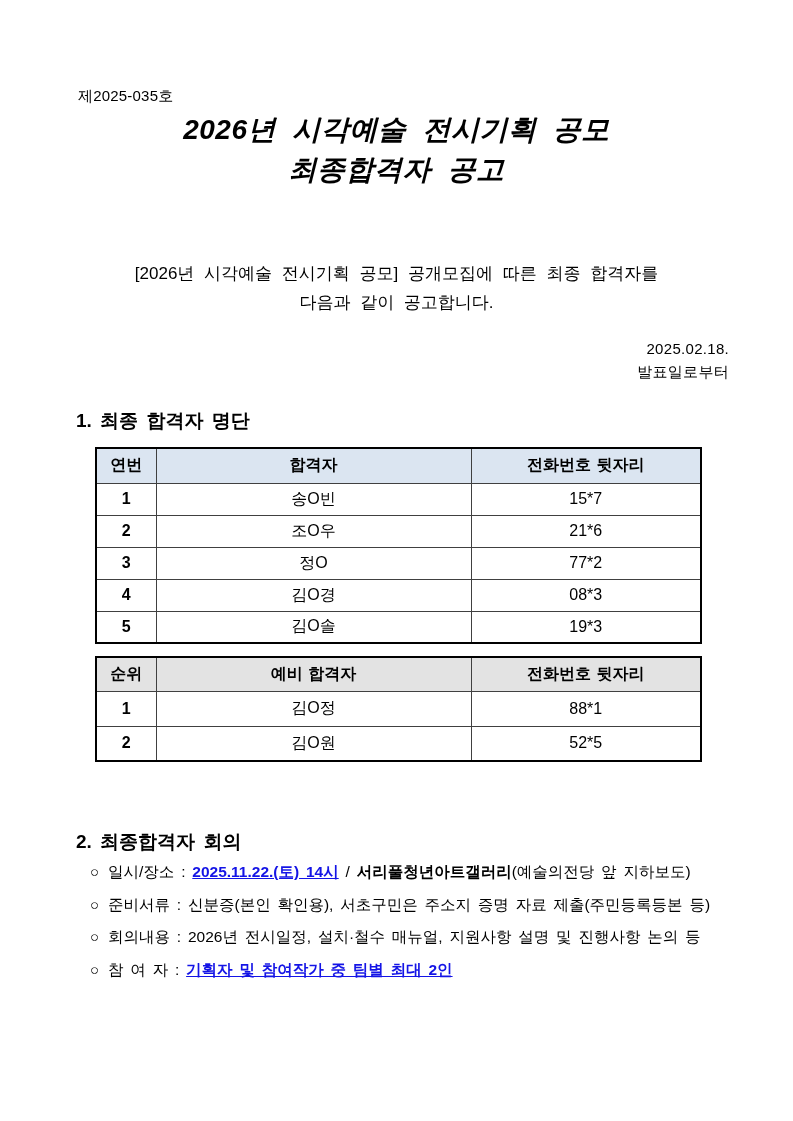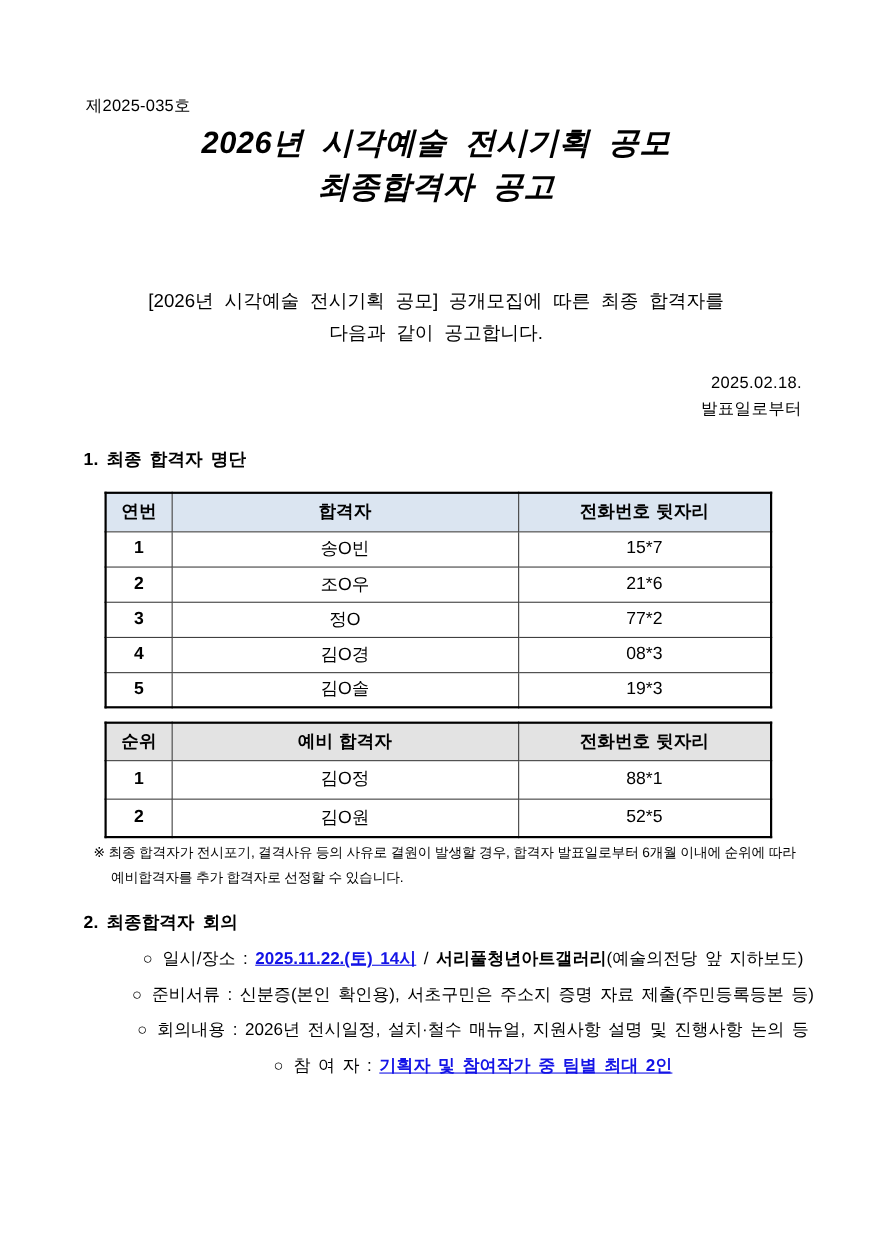--- a/index.html
+++ b/index.html
@@ -30,21 +30,21 @@
     text-align: center; font-size: 17px; line-height: 29px; word-spacing: 5px;
   }
 
   #date-block {
     position: absolute; right: 64px; top: 337px;
     text-align: right; font-size: 15px; line-height: 23px; letter-spacing: 0.3px;
   }
 
   .section-heading {
     position: absolute; left: 76px;
-    font-size: 16px; font-weight: bold; word-spacing: 3px;
+    font-size: 19px; font-weight: bold; word-spacing: 3px;
   }
   #sec1-heading { top: 408px; }
   #sec2-heading { top: 829px; }
 
   table {
     position: absolute; left: 95px;
     border-collapse: collapse; table-layout: fixed;
     width: 605px;
     font-size: 16px; text-align: center;
   }
@@ -68,21 +68,21 @@
     white-space: nowrap;
   }
   #footnote .indent { padding-left: 16px; }
 
   #bullets {
     position: absolute; left: 90px; top: 862px; width: 680px;
     list-style: none; font-size: 15.5px;
   }
   #bullets li {
     line-height: 20px; margin-bottom: 12.5px;
-    white-space: nowrap; word-spacing: 2.5px; text-align: center;
+    white-space: nowrap; word-spacing: 2.5px;
   }
   .marker { margin-right: 9px; font-size: 15px; }
   .doc-link {
     color: #1414e6; font-weight: bold; text-decoration: underline;
     cursor: pointer;
   }
   .bold-text { font-weight: bold; }
 </style>
 </head>
 <body>
@@ -160,24 +160,20 @@
         <td>88*1</td>
       </tr>
       <tr>
         <td class="no-cell">2</td>
         <td>김O원</td>
         <td>52*5</td>
       </tr>
     </tbody>
   </table>
 
-  <div id="footnote">
-    <div>※ 최종 합격자가 전시포기, 결격사유 등의 사유로 결원이 발생할 경우, 합격자 발표일로부터 6개월 이내에 순위에 따라</div>
-    <div class="indent">예비합격자를 추가 합격자로 선정할 수 있습니다.</div>
-  </div>
 
   <div id="sec2-heading" class="section-heading">2. 최종합격자 회의</div>
 
   <ul id="bullets">
     <li><span class="marker">○</span><span>일시/장소</span><span> : </span><a class="doc-link">2025.11.22.(토) 14시</a><span> / </span><span class="bold-text">서리풀청년아트갤러리</span><span>(예술의전당 앞 지하보도)</span></li>
     <li><span class="marker">○</span><span>준비서류</span><span> : </span><span>신분증(본인 확인용), 서초구민은 주소지 증명 자료 제출(주민등록등본 등)</span></li>
     <li><span class="marker">○</span><span>회의내용</span><span> : </span><span>2026년 전시일정, 설치·철수 매뉴얼, 지원사항 설명 및 진행사항 논의 등</span></li>
     <li><span class="marker">○</span><span>참 여 자</span><span> : </span><a class="doc-link">기획자 및 참여작가 중 팀별 최대 2인</a></li>
   </ul>
 

